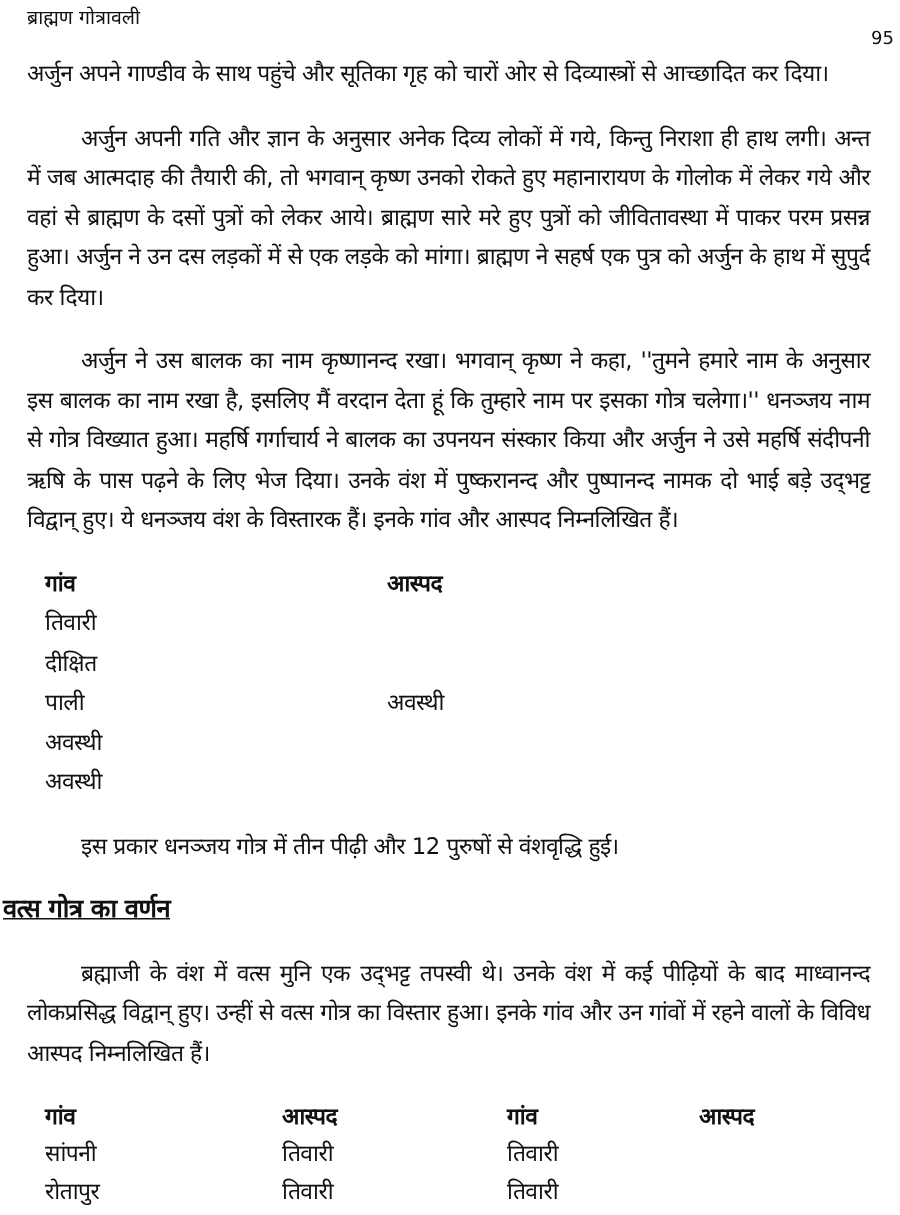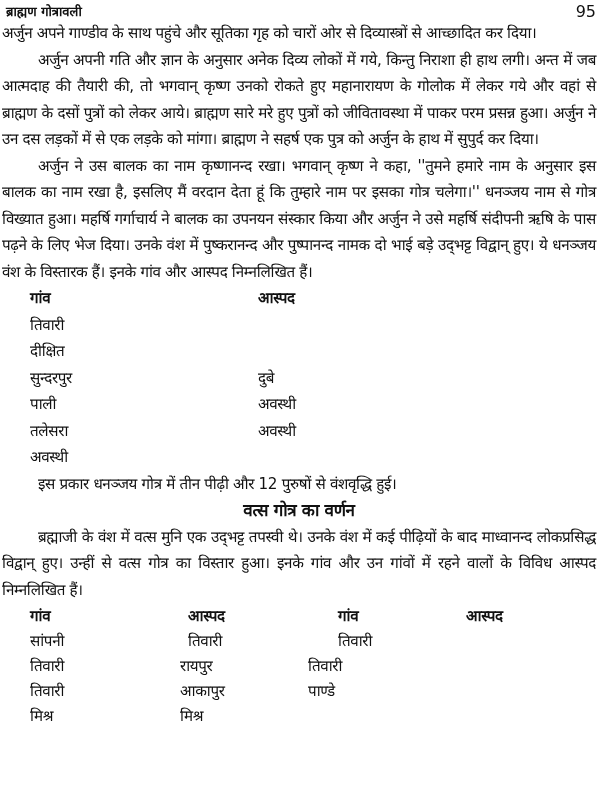--- a/index.html
+++ b/index.html
@@ -1,30 +1,30 @@
 <!DOCTYPE html>
 <html><head>
 <meta charset="utf-8">
 <style>
   html, body { margin: 0; padding: 0; background: #ffffff; }
   body {
     width: 600px; height: 810px; overflow: hidden; position: relative;
     font-family: "DejaVu Sans", sans-serif; color: #111;
   }
   .header { position: absolute; left: 2px; top: 2px; width: 594px; height: 20px; }
-  .header .title { position: absolute; left: 4px; top: 0; font-size: 13px; font-weight: bold; }
-  .header .pageno { position: absolute; right: 0; top: 0; font-size: 16px; }
+  .header .title { position: absolute; left: 16px; top: 0; font-size: 13px; font-weight: normal; }
+  .header .pageno { position: absolute; right: 0; top: 16px; font-size: 12px; }
   .page { position: absolute; left: 2px; top: 20px; width: 594px; font-size: 15.2px; line-height: 26.5px; letter-spacing: -0.35px; }
-  .para { margin: 0; text-align: justify; }
+  .para { margin: 16px; text-align: justify; }
   .para.indent { text-indent: 36px; }
   .table2 { margin: 0; padding-left: 28px; }
   .row2 { display: flex; height: 26.5px; }
   .row2 .c1 { width: 228px; }
   .row2.head span { font-weight: bold; }
-  .heading { text-align: center; font-weight: bold; font-size: 17px; margin: 0; height: 26.5px; }
+  .heading { text-align: left; font-weight: bold; font-size: 17px; margin: 0; height: 26.5px; text-decoration: underline; }
   .table4 { padding-left: 28px; }
   .row4 { display: flex; height: 25px; }
   .row4 span { display: inline-block; }
   .row4 .a { width: 158px; }
   .row4 .b { width: 150px; }
   .row4 .c { width: 128px; }
   .row4.head span { font-weight: bold; }
 </style>
 </head>
 <body>
@@ -44,29 +44,24 @@
       <span class="c1">गांव</span>
       <span>आस्पद</span>
     </div>
     <div class="row2">
       <span>तिवारी</span>
     </div>
     <div class="row2">
       <span>दीक्षित</span>
     </div>
     <div class="row2">
-      <span class="c1">सुन्दरपुर</span>
-      <span>दुबे</span>
-    </div>
-    <div class="row2">
       <span class="c1">पाली</span>
       <span>अवस्थी</span>
     </div>
     <div class="row2">
-      <span class="c1">तलेसरा</span>
       <span>अवस्थी</span>
     </div>
     <div class="row2">
       <span>अवस्थी</span>
     </div>
   </div>
 
   <p class="para indent">इस प्रकार धनञ्जय गोत्र में तीन पीढ़ी और 12 पुरुषों से वंशवृद्धि हुई।</p>
 
   <h2 class="heading">वत्स गोत्र का वर्णन</h2>
@@ -79,22 +74,22 @@
       <span class="b">आस्पद</span>
       <span class="c">गांव</span>
       <span>आस्पद</span>
     </div>
     <div class="row4">
       <span class="a">सांपनी</span>
       <span class="b">तिवारी</span>
       <span>तिवारी</span>
     </div>
     <div class="row4">
+      <span class="a">रोतापुर</span>
       <span class="b">तिवारी</span>
-      <span class="c">रायपुर</span>
       <span>तिवारी</span>
     </div>
     <div class="row4">
       <span class="b">तिवारी</span>
       <span class="c">आकापुर</span>
       <span>पाण्डे</span>
     </div>
     <div class="row4">
       <span class="b">मिश्र</span>
       <span>मिश्र</span>

